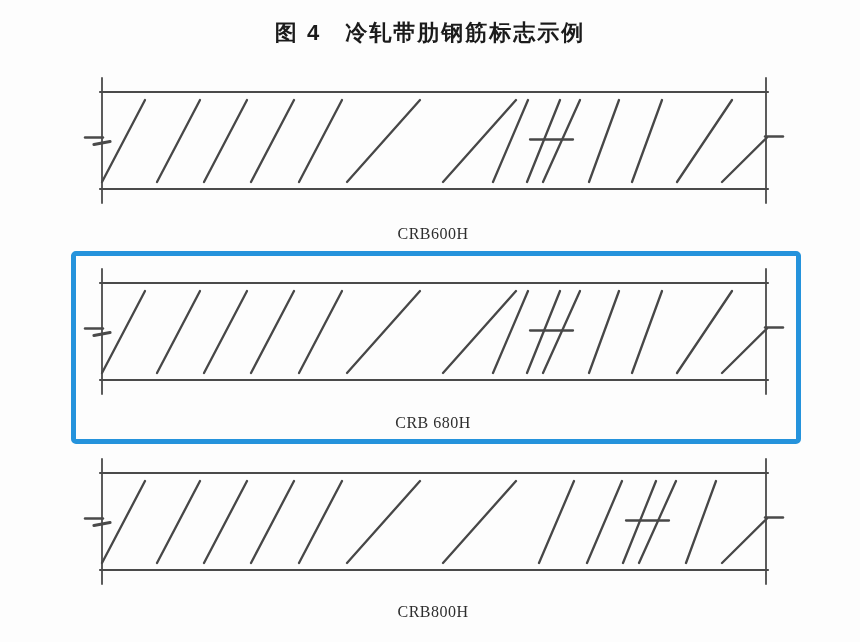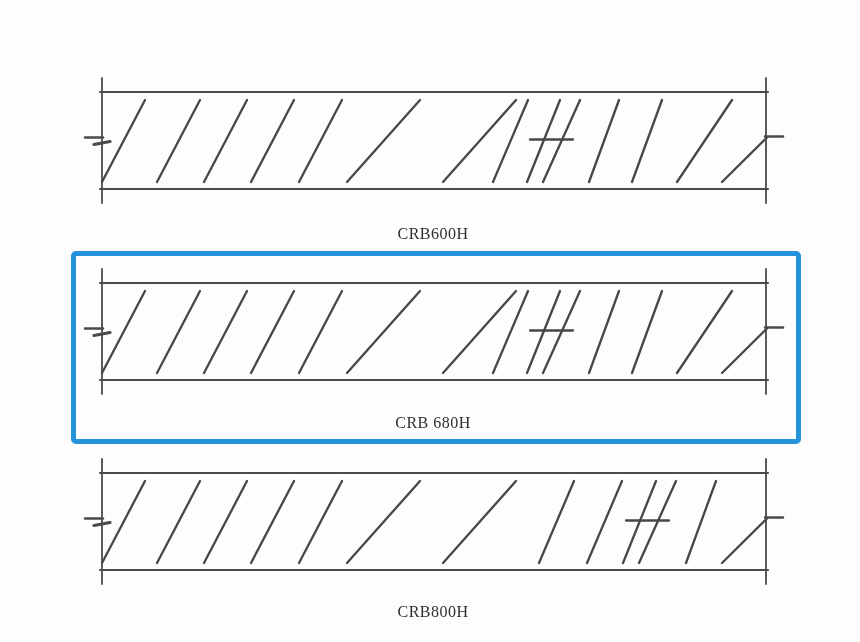--- a/index.html
+++ b/index.html
@@ -40,20 +40,21 @@
     border:5px solid #2593dc;
     border-radius:5px;
     pointer-events:none;
   }
 </style>
 </head>
 <body>
 
 <div class="page" style="background: rgb(253, 253, 253);">
 
+  <div class="figure-title" style="color: rgb(27, 27, 27);">图 4　冷轧带肋钢筋标志示例</div>
 
   <div class="highlight-box" style="border-color: rgb(37, 147, 220);"></div>
 
   <div class="bar-unit">
     <svg id="bar-svg-0" class="bar-svg" style="top:70px" width="740" height="160">
         <line x1="48" y1="22" x2="716" y2="22" stroke="#4a4a4a" stroke-width="2.2" stroke-linecap="round"></line>
         <line x1="48" y1="119" x2="716" y2="119" stroke="#4a4a4a" stroke-width="2.2" stroke-linecap="round"></line>
         <line x1="50" y1="8" x2="50" y2="133" stroke="#4a4a4a" stroke-width="1.8" stroke-linecap="round"></line>
         <line x1="714" y1="8" x2="714" y2="133" stroke="#4a4a4a" stroke-width="1.8" stroke-linecap="round"></line>
         <line x1="33" y1="67.5" x2="51" y2="67.5" stroke="#4a4a4a" stroke-width="2.4" stroke-linecap="round"></line>

